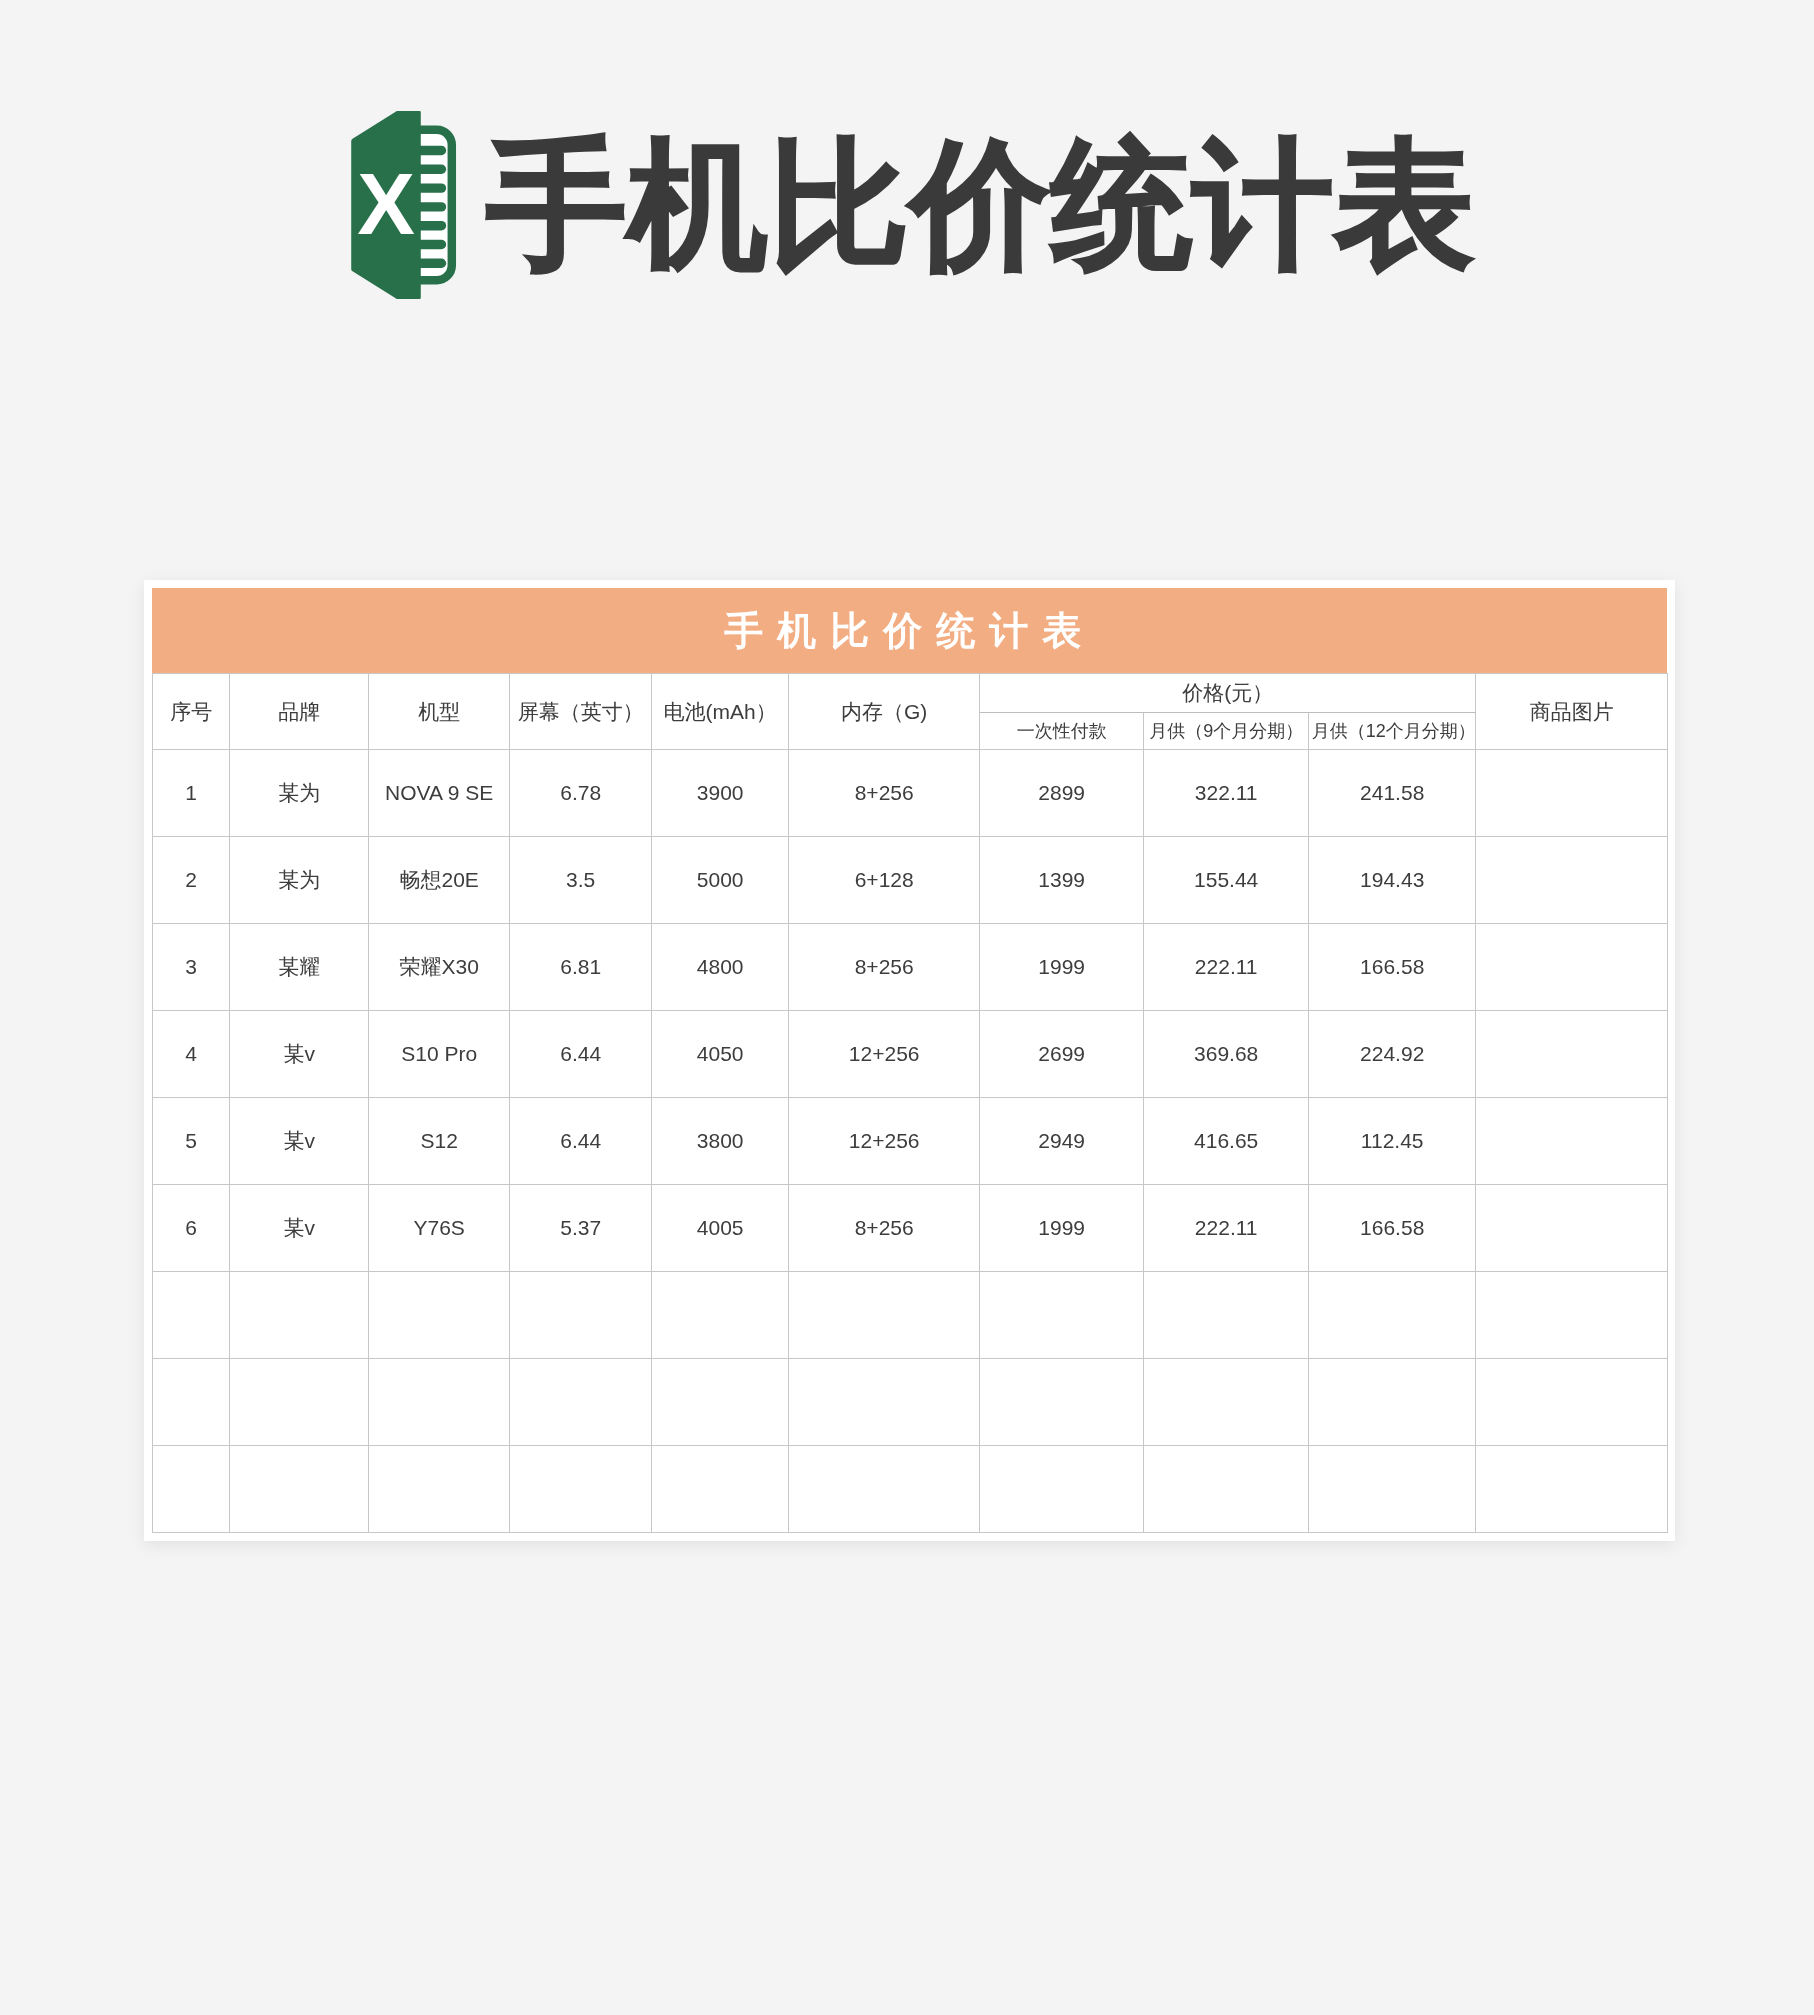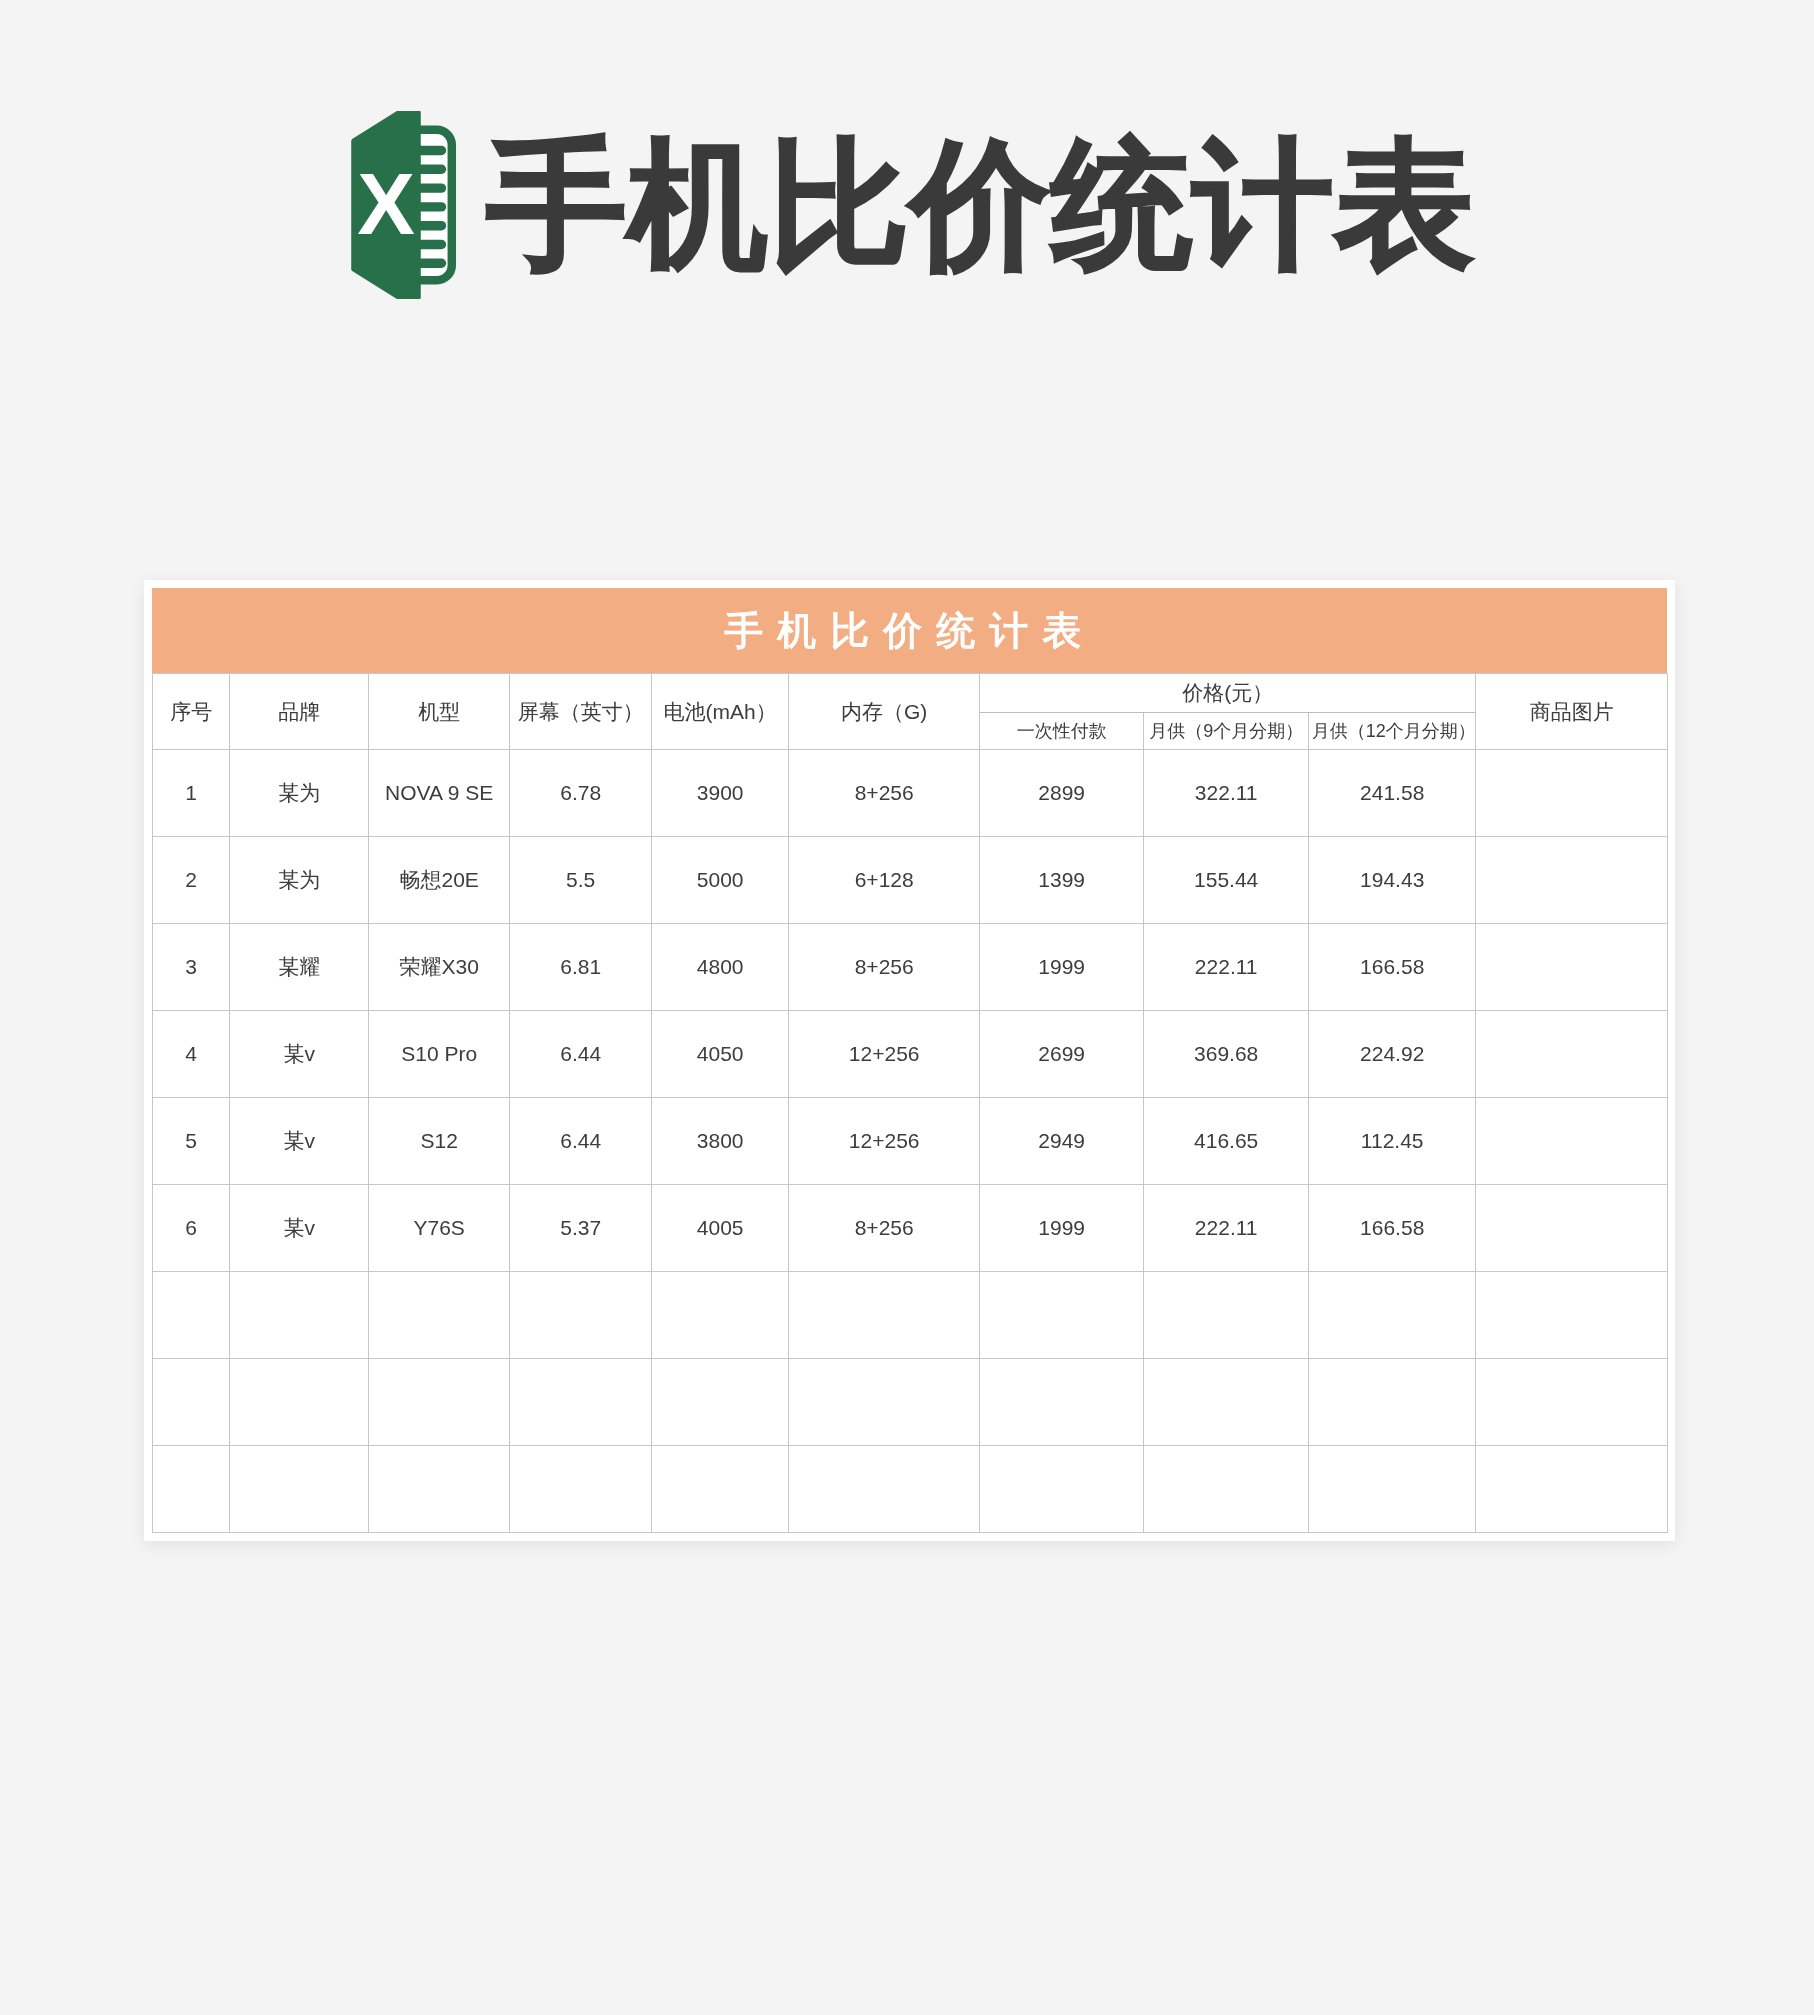--- a/index.html
+++ b/index.html
@@ -109,21 +109,21 @@
           <td>8+256</td>
           <td>2899</td>
           <td>322.11</td>
           <td>241.58</td>
           <td></td>
         </tr>
         <tr>
           <td>2</td>
           <td>某为</td>
           <td>畅想20E</td>
-          <td>5.5</td>
+          <td>3.5</td>
           <td>5000</td>
           <td>6+128</td>
           <td>1399</td>
           <td>155.44</td>
           <td>194.43</td>
           <td></td>
         </tr>
         <tr>
           <td>3</td>
           <td>某耀</td>

